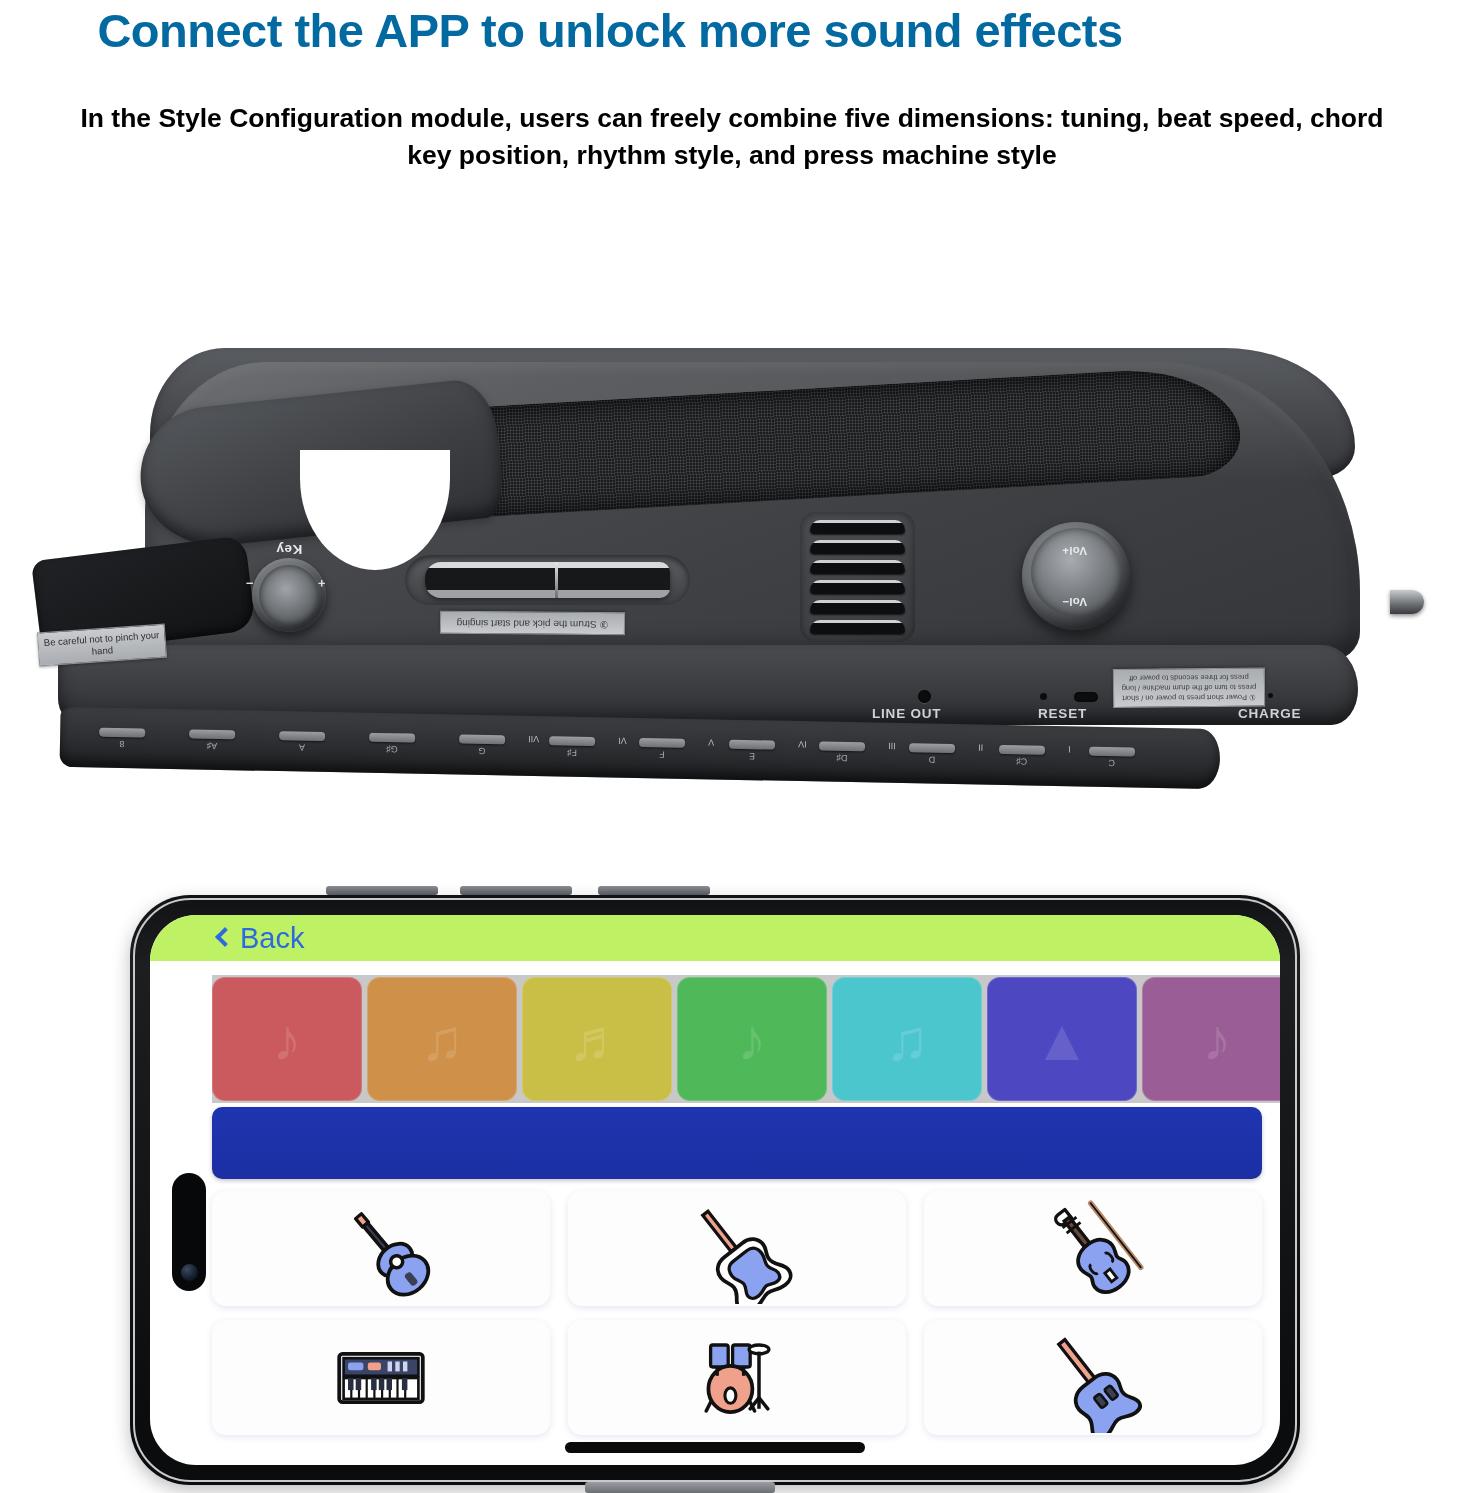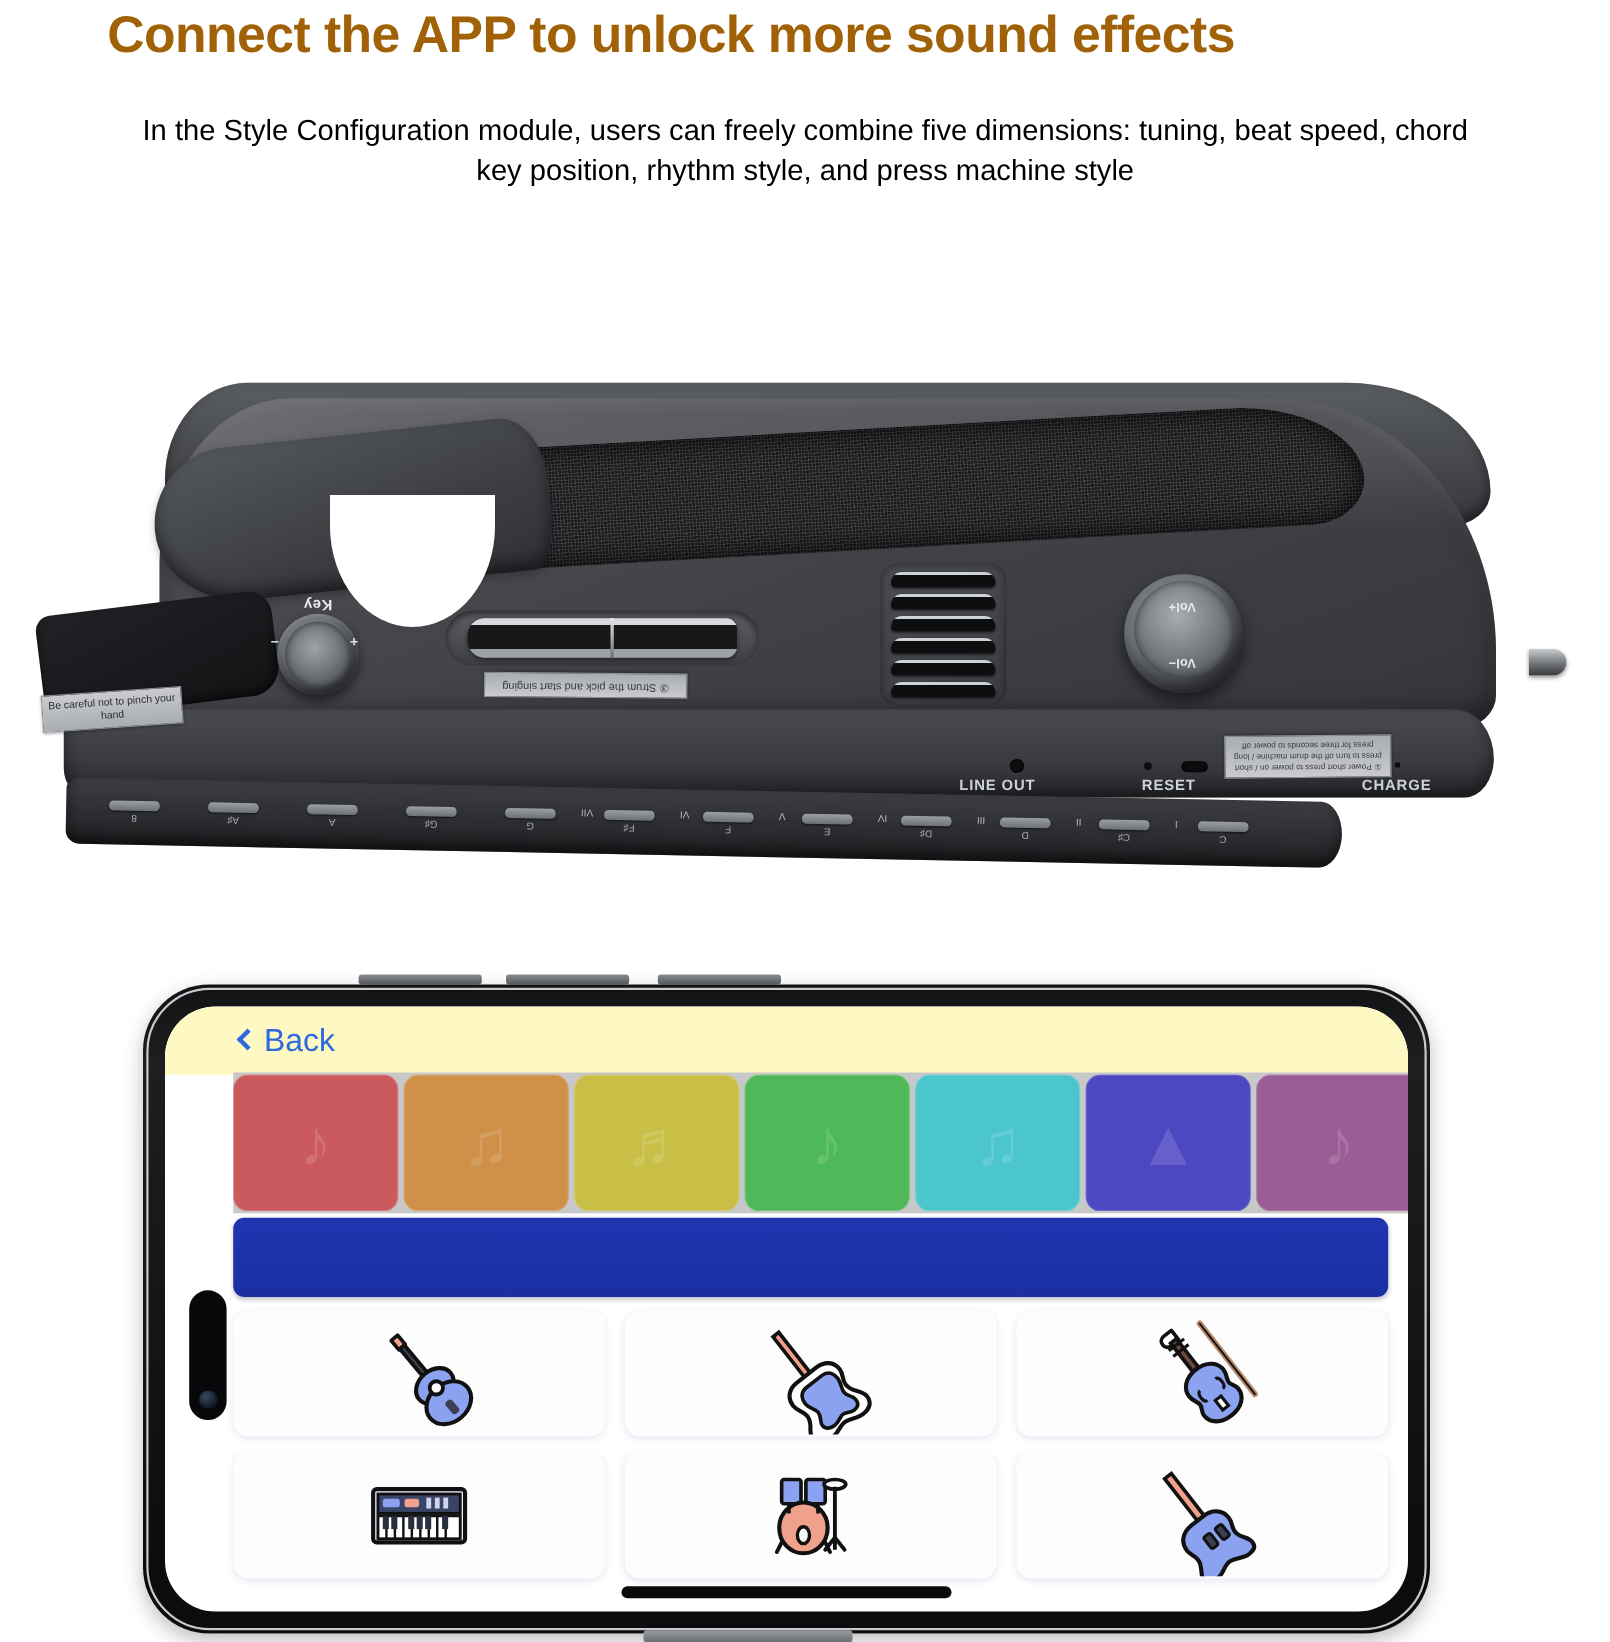--- a/index.html
+++ b/index.html
@@ -9,28 +9,28 @@
     background: #ffffff;
     font-family: "Liberation Sans", sans-serif;
     overflow: hidden;
   }
   .page { position: relative; width: 1464px; height: 1493px; background:#fff; }
 
   
   .headline {
     position: absolute; top: 6px; left: 0; width: 1220px;
     text-align: center;
-    font-size: 47px; font-weight: 700; color: #a16207;
+    font-size: 47px; font-weight: 700; color: #0369a1;
     letter-spacing: -0.5px; line-height: 1.05;
     font-family: "Liberation Sans", sans-serif;
   }
   .subcopy {
     position: absolute; top: 100px; left: 10px; width: 1444px;
     text-align: center; color: #000;
-    font-size: 26.5px; line-height: 1.38; font-weight: 400;
+    font-size: 26.5px; line-height: 1.38; font-weight: 700;
   }
   .subcopy p { margin: 0; }
 
   
   .product-stage {
     position: absolute; top: 300px; left: 0; width: 1464px; height: 540px;
     background: #ffffff;
   }
   .device { position:absolute; inset:0; }
 
@@ -269,22 +269,22 @@
     background:#07080a; border-radius:20px; z-index:6;
   }
   .island::after{
     content:""; position:absolute; left:9px; bottom:10px; width:17px; height:17px;
     border-radius:50%;
     background: radial-gradient(circle at 36% 32%, #3b4a62 0%, #16202e 55%, #05070a 100%);
   }
 
   
   .nav-row{
-    position:absolute; left:0; top:0; width:100%; height:62px;
-    display:flex; align-items:center; padding-left:68px; background:#fef9c3;
+    position:absolute; left:0; top:0; width:100%; height:46px;
+    display:flex; align-items:center; padding-left:68px; background:#bef264;
   }
   .back-btn{
     display:flex; align-items:center; gap:8px; cursor:pointer;
     color:#2d6ae0; font-size:29px; font-weight:500;
   }
   .chev{ display:inline-block; width:14px; height:14px;
     border-left:4px solid #2d6ae0; border-bottom:4px solid #2d6ae0;
     transform: rotate(45deg); margin-bottom:2px; }
 
   .tile-strip{

